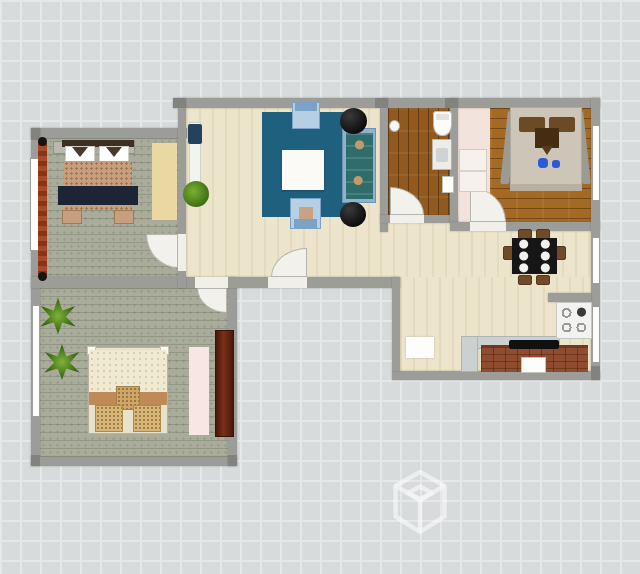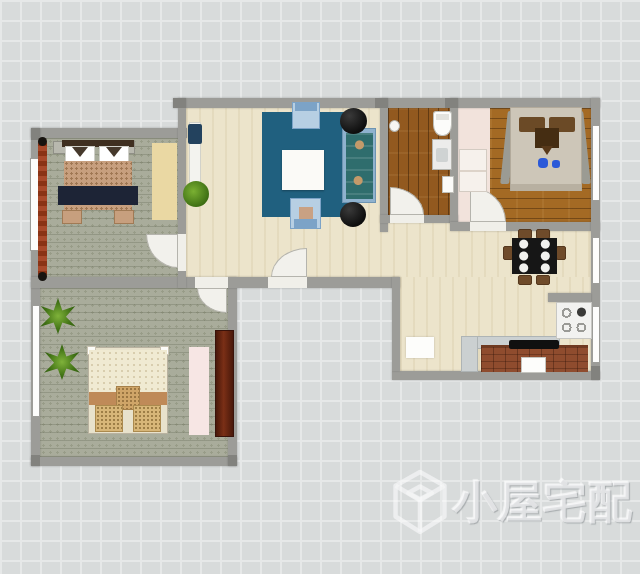--- a/index.html
+++ b/index.html
@@ -336,16 +336,15 @@
   <div class="a b3-rug"></div>
   <div class="a b3-wardrobe"></div>
 
   <div class="a wm">
     <svg width="58" height="68" viewBox="0 0 64 72" fill="none" stroke="rgba(252,252,253,0.7)" stroke-width="5" stroke-linejoin="round">
       <path d="M32 3 L59 18 L59 52 L32 69 L5 52 L5 18 Z"></path>
       <path d="M5 18 L32 34 L59 18"></path>
       <path d="M32 34 L32 69"></path>
       <path d="M19 26 L32 19 L45 26 L32 33 Z"></path>
     </svg>
-    <span class="wm-text">小屋宅配</span>
   </div>
 
 </div>
 
 </body></html>

